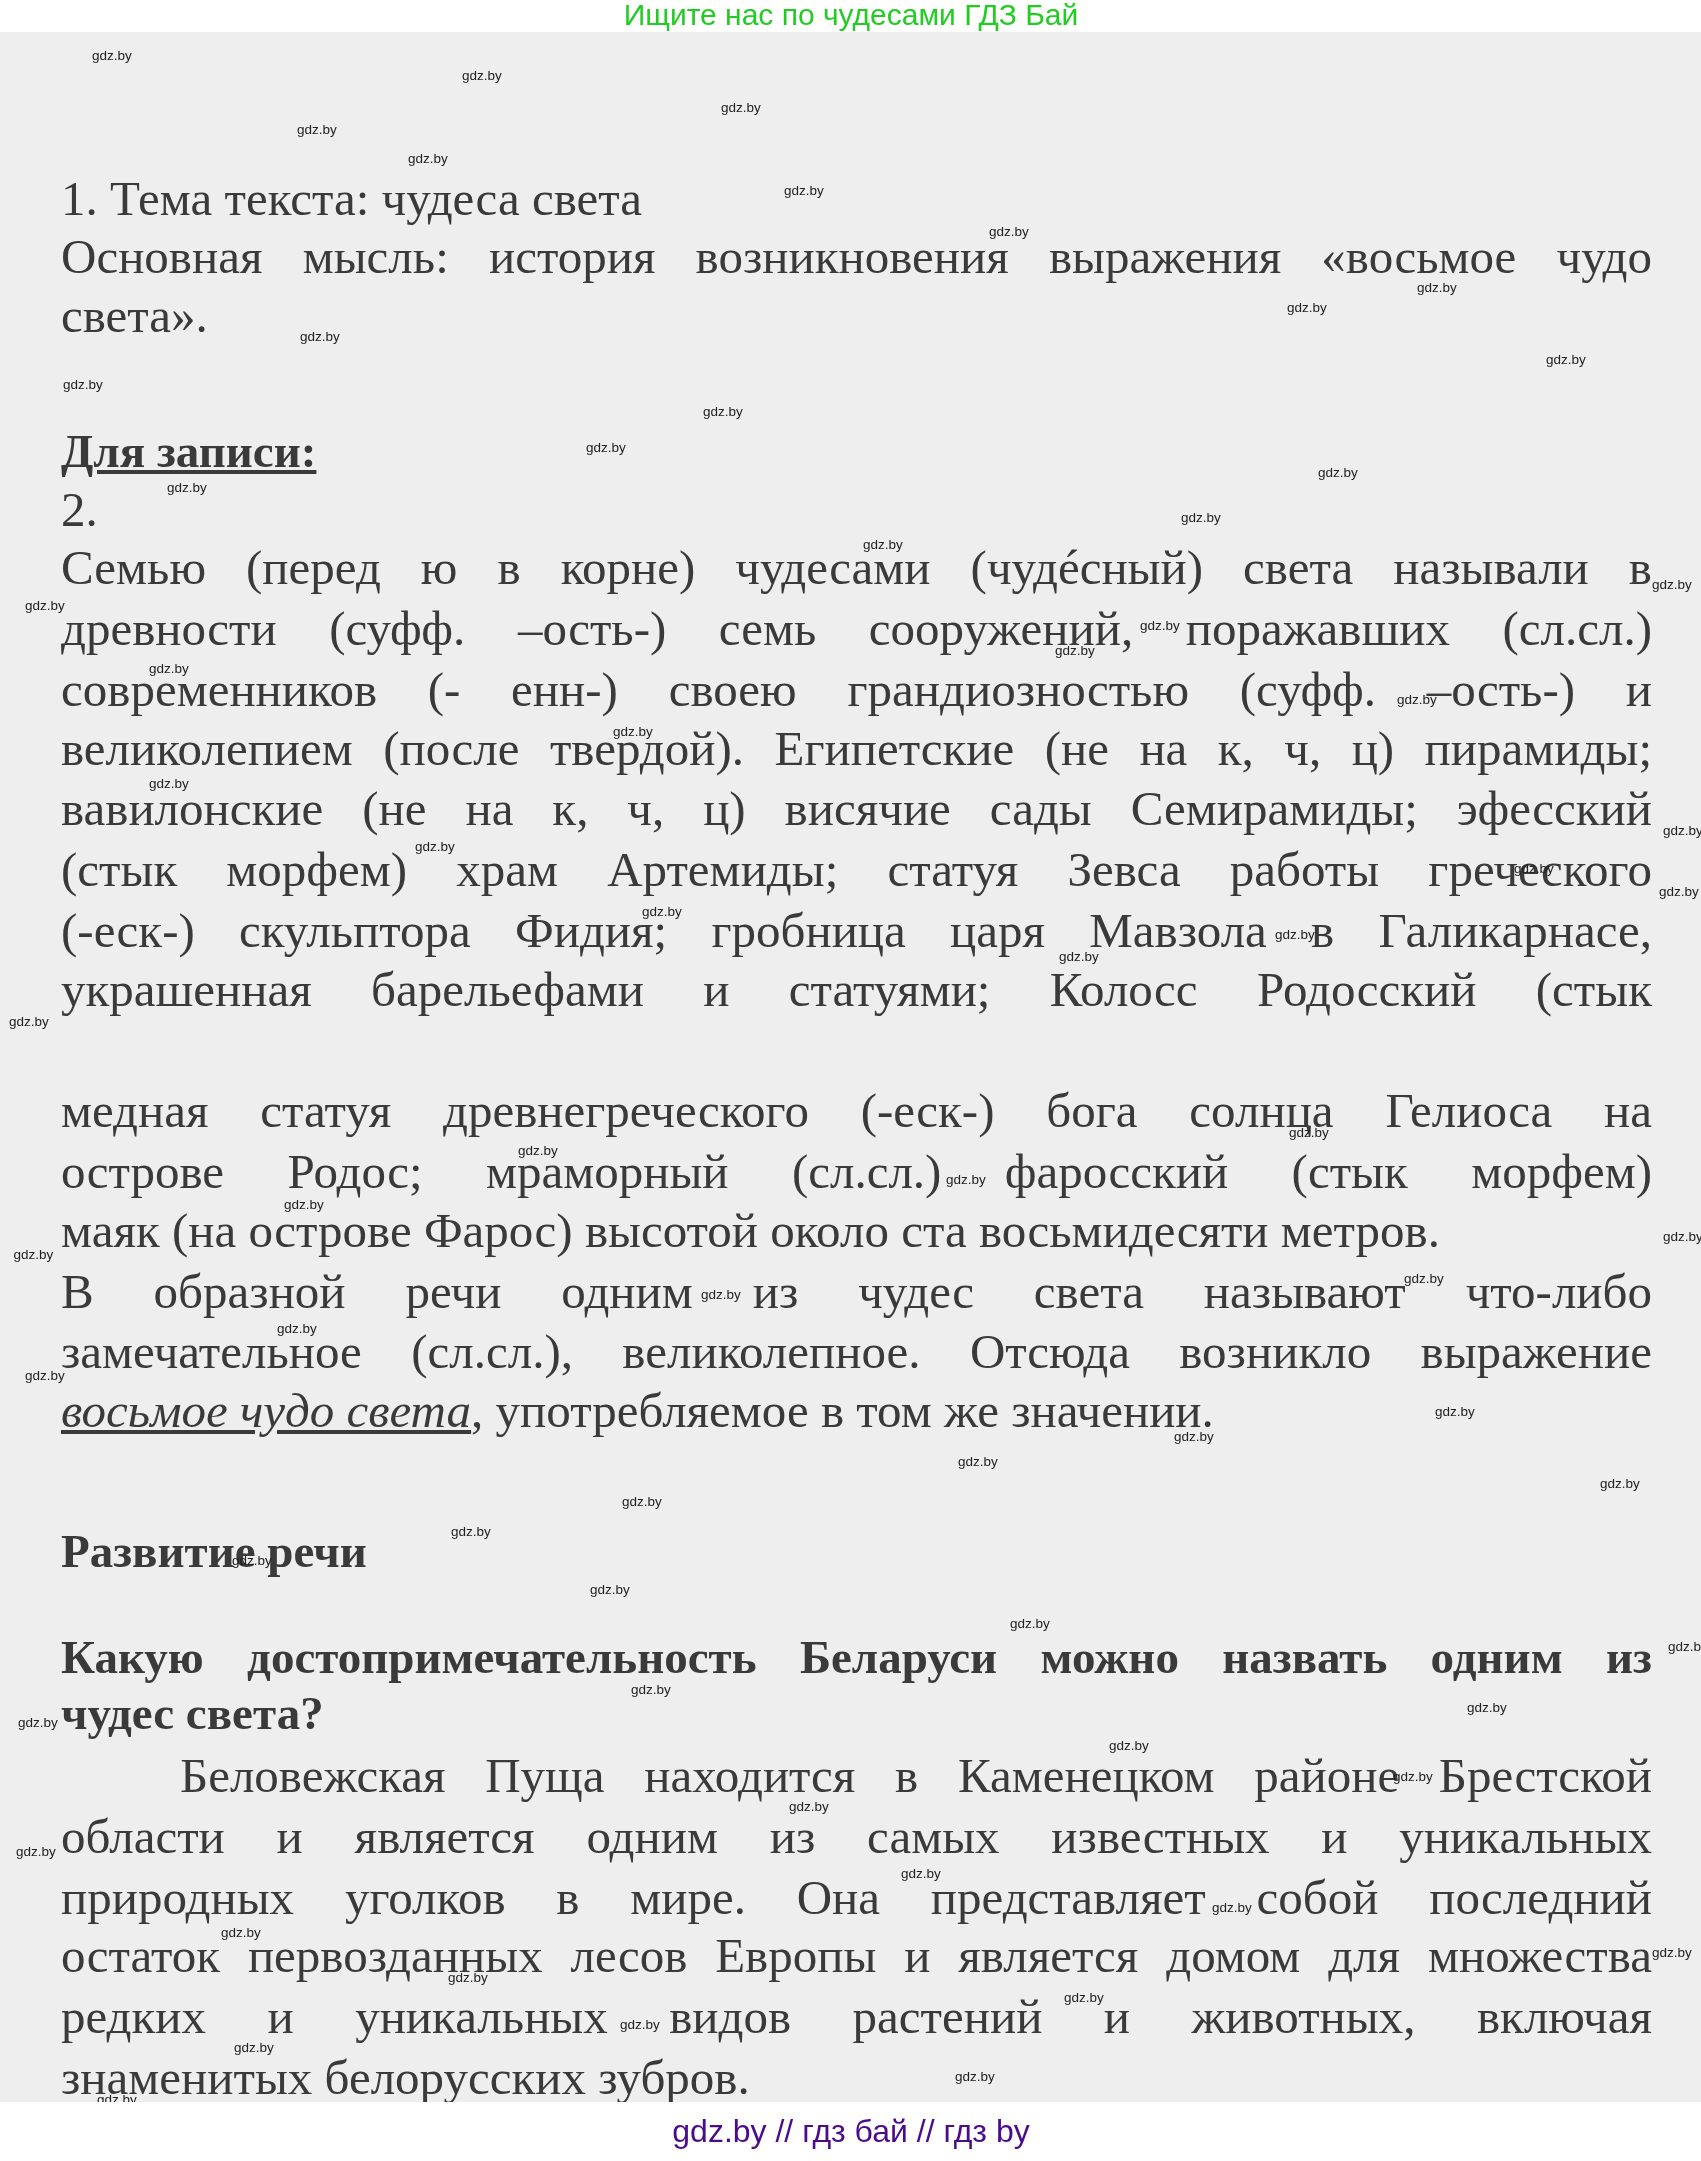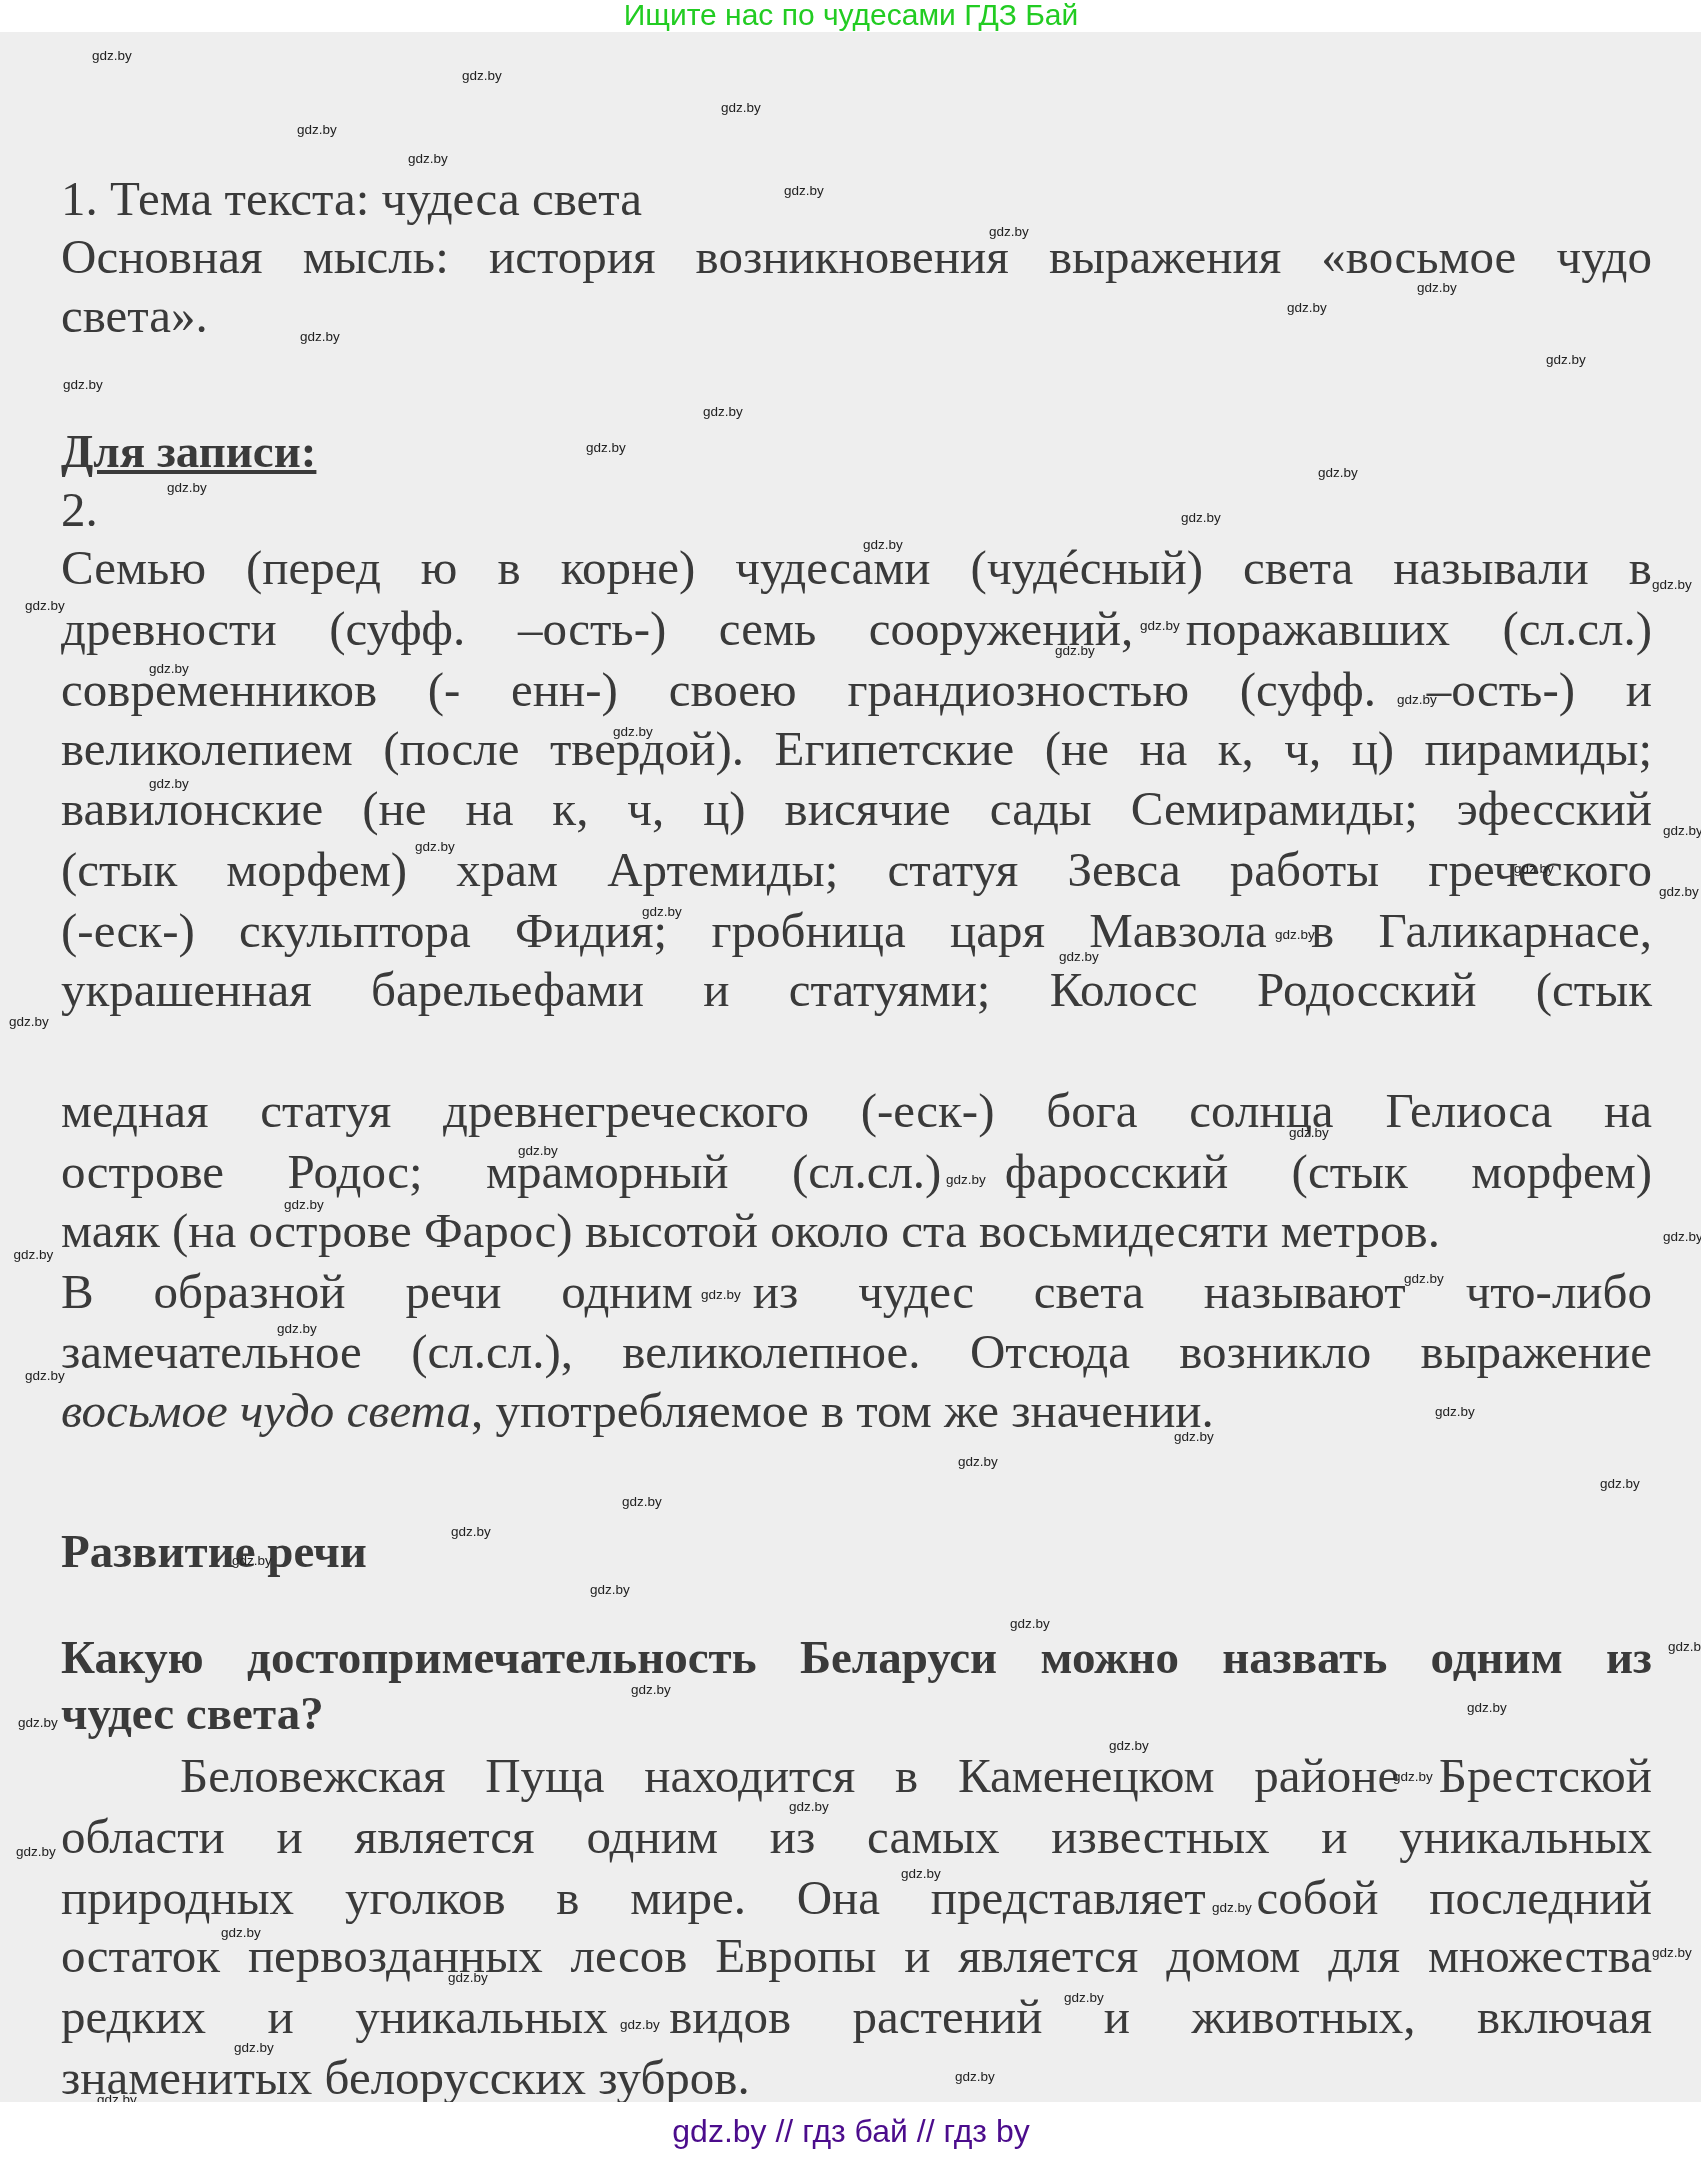--- a/index.html
+++ b/index.html
@@ -33,21 +33,21 @@
   .line.left { text-align: left; text-align-last: left; }
   .title { position: absolute; left: 61px; top: 54px; font-size: 52px; font-weight: bold; }
   .heading { position: absolute; left: 61px; font-size: 47px; font-weight: bold; }
   .heading.underline { text-decoration: underline; }
   .q-line {
     position: absolute; left: 61px; width: 1591px;
     font-size: 47px; font-weight: bold; white-space: nowrap;
     text-align: justify; text-align-last: justify;
   }
   .q-line.left { text-align: left; text-align-last: left; }
-  .italic { font-style: italic; }
+  .italic { font-style: italic; text-decoration: underline; }
   .wm {
     position: absolute; font-family: "Liberation Sans", "DejaVu Sans", sans-serif;
     font-size: 13.5px; color: #222;
   }
 </style>
 </head>
 <body>
 
 <div class="top-banner">Ищите нас по чудесами ГДЗ Бай</div>
 

